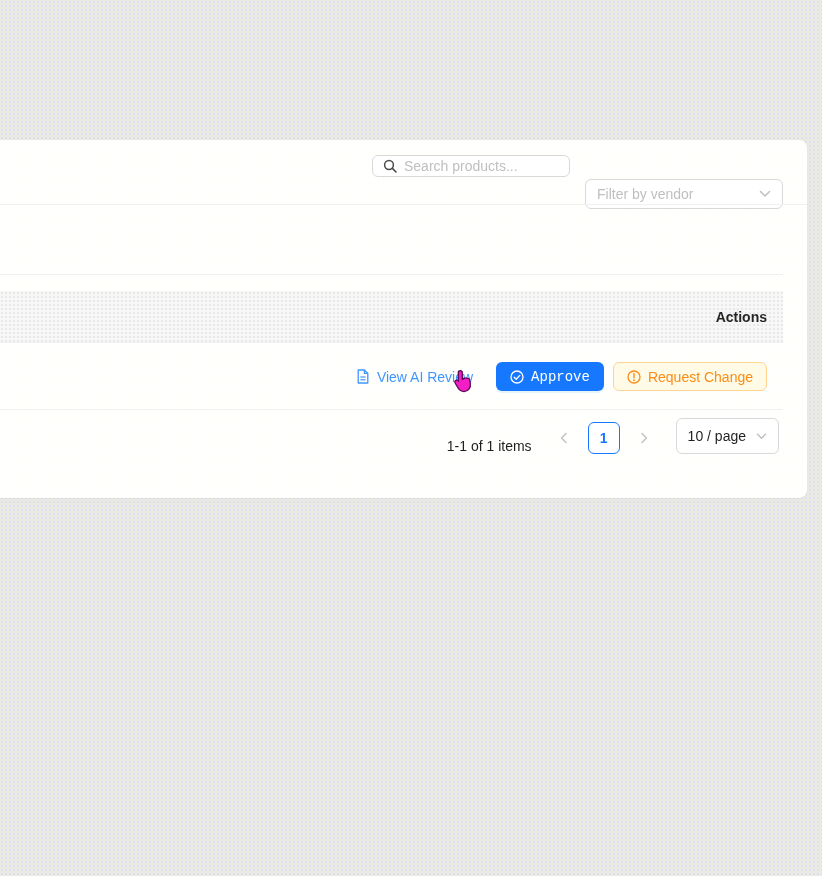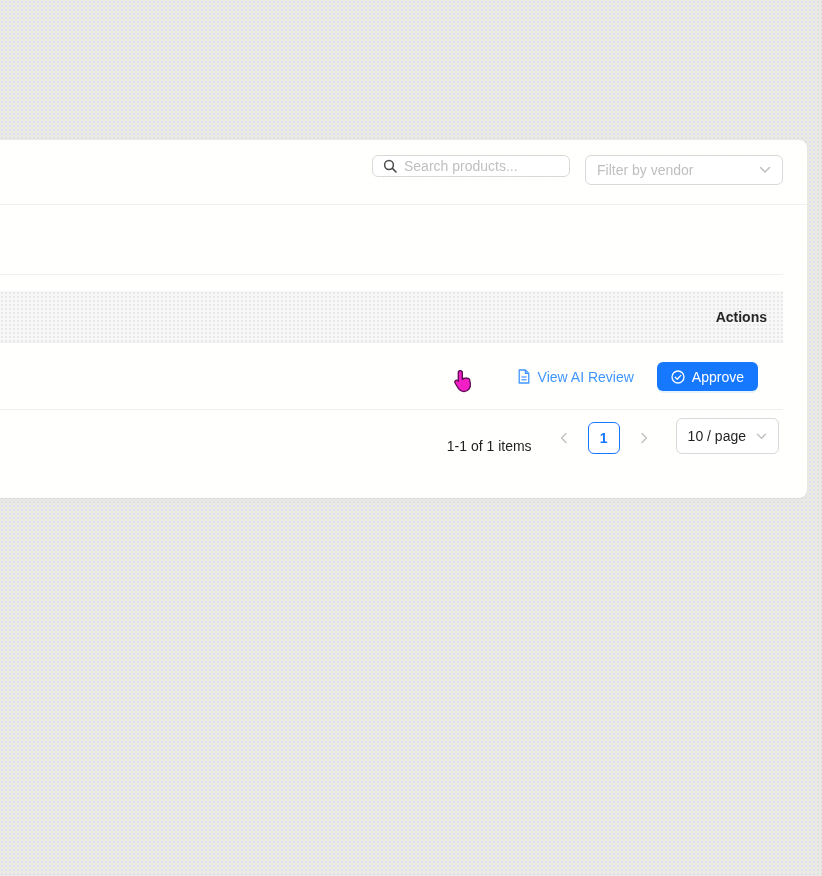--- a/index.html
+++ b/index.html
@@ -33,21 +33,21 @@
   }
   .search-box input {
     border:none; outline:none; background:transparent; width:100%;
     font:14px "Liberation Sans", sans-serif; color:rgba(0,0,0,0.88); margin-left:7px;
   }
   .search-box input::placeholder { color:#bfbfbf; }
 
   .select {
     position:absolute; height:30px; border:1px solid #d9d9d9; border-radius:6px;
     background:#fff; display:flex; align-items:center; justify-content:space-between;
-    padding:0 11px; cursor:pointer;
+    padding:0 11px; cursor:pointer;margin-top:24px;
   }
   .vendor-select { left:609px; top:15px; width:198px; }
   .select .ph { color:#bfbfbf; }
 
   .divider { position:absolute; left:0; height:1px; background:#f0f0f0; }
   .divider-1 { top:64px; width:831px; }
   .divider-2 { top:134px; width:807px; }
 
   .thead {
     position:absolute; left:0; top:151px; width:807px; height:52px;
@@ -67,21 +67,21 @@
 
   .link {
     display:inline-flex; align-items:center; gap:7px; color:#4096ff; cursor:pointer;
     margin-right:23px;
   }
   .btn {
     display:inline-flex; align-items:center; gap:7px; height:29px; padding:0 13px;
     border-radius:6px; font-size:14px; cursor:pointer; border:1px solid transparent;
     font-family:"Liberation Sans", sans-serif;
   }
-  .btn-approve { background:#1677ff; color:#fff; margin-right:9px; box-shadow:0 2px 0 rgba(5,145,255,0.1); }
+  .btn-approve { background:#1677ff; color:#fff; margin-right:9px; box-shadow:0 2px 0 rgba(5,145,255,0.1);font-family:Liberation Mono, monospace; }
   .btn-warning { background:#fffbe6; color:#fa8c16; border-color:#ffd591; }
 
   
   .pagination {
     position:absolute; right:28px; top:282px; height:32px;
     display:flex; align-items:flex-end;
   }
   .pg-total { margin-right:8px; color:rgba(0,0,0,0.88); }
   .pg-item {
     width:32px; height:32px; margin-left:8px; display:flex; align-items:center;
@@ -151,20 +151,30 @@
       <button class="btn btn-approve">
         <span class="icon">
           <svg width="14" height="14" viewBox="0 0 14 14">
             <circle cx="7" cy="7" r="6" fill="none" stroke="#ffffff" stroke-width="1.3"></circle>
             <polyline points="4.2,7.2 6.2,9.2 9.8,5.4" fill="none" stroke="#ffffff" stroke-width="1.3" stroke-linecap="round" stroke-linejoin="round"></polyline>
           </svg>
         </span>
         <span>Approve</span>
       </button>
 
+      <button class="btn btn-warning">
+        <span class="icon">
+          <svg width="14" height="14" viewBox="0 0 14 14">
+            <circle cx="7" cy="7" r="6" fill="none" stroke="#fa8c16" stroke-width="1.3"></circle>
+            <line x1="7" y1="3.6" x2="7" y2="7.8" stroke="#fa8c16" stroke-width="1.4" stroke-linecap="round"></line>
+            <circle cx="7" cy="10.2" r="0.9" fill="#fa8c16"></circle>
+          </svg>
+        </span>
+        <span>Request Change</span>
+      </button>
 
     </div>
 
     <div class="pagination">
       <span class="pg-total">1-1 of 1 items</span>
 
       <span class="pg-item disabled">
         <span class="icon">
           <svg width="10" height="12" viewBox="0 0 10 12">
             <polyline points="7,1.5 2.5,6 7,10.5" fill="none" stroke="rgba(0,0,0,0.25)" stroke-width="1.4" stroke-linecap="round" stroke-linejoin="round"></polyline>

